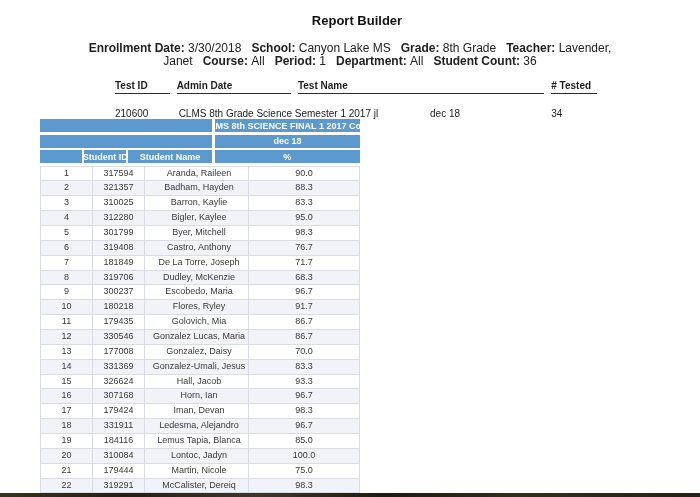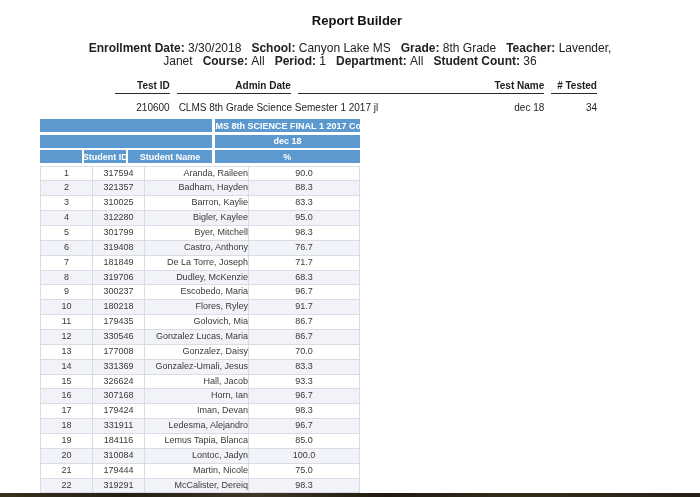--- a/index.html
+++ b/index.html
@@ -21,23 +21,23 @@
   }
   .info-block{
     position:absolute;top:42px;left:50px;width:600px;
     text-align:center;font-size:12px;line-height:13px;color:#222;
   }
   .info-block .seg{margin:0 5px;white-space:nowrap}
   .info-block b{font-weight:bold}
   
   .test-summary{position:absolute;left:115px;top:80px;width:482px;font-size:10px}
   .ts-head,.ts-vals{display:flex}
-  .ts-col{text-align:right}
+  .ts-col{text-align:left}
   .ts-head .ts-col{font-weight:bold;border-bottom:1.5px solid #2a2a2a;padding-bottom:2px}
-  .ts-vals .ts-col{margin-top:8px}
+  .ts-vals .ts-col{margin-top:14px}
   .col-id{width:55px}
   .col-name{width:248px;margin-left:7px}
   .col-date{width:115px;margin-left:7px}
   .col-count{width:46px;margin-left:7px}
   .ts-vals .col-name{text-align:left;padding-left:2px}
   
   .student-table{position:absolute;left:40px;top:119px;width:320px}
   .hrow{display:flex;margin-bottom:2.5px}
   .hcell{
     background:var(--header-blue);color:#fff;font-weight:bold;font-size:9px;
@@ -52,21 +52,21 @@
   .h-c3{width:176px}
   .rows{border-top:1px solid var(--border)}
   .trow{display:flex;height:14.86px;border-bottom:1px solid var(--border);background:#fff}
   .trow.alt{background:var(--row-stripe)}
   .c{
     font-size:9px;color:#3a3a3a;line-height:13.6px;text-align:center;
     border-right:1px solid var(--border);white-space:nowrap;overflow:hidden;
   }
   .c0{width:53px;border-left:1px solid var(--border)}
   .c1{width:52px}
-  .c2{width:104px;text-align:right;padding-left:5px}
+  .c2{width:104px;text-align:center;padding-left:5px}
   .c3{flex:1}
   
   .bottom-bar{
     position:absolute;left:0;bottom:0;width:700px;height:4px;
     background:linear-gradient(90deg,#3a301f 0%,#241e14 18%,#3f3626 37%,#1f1a10 55%,#352d1c 74%,#262014 100%);
   }
 </style>
 </head>
 <body>
 

